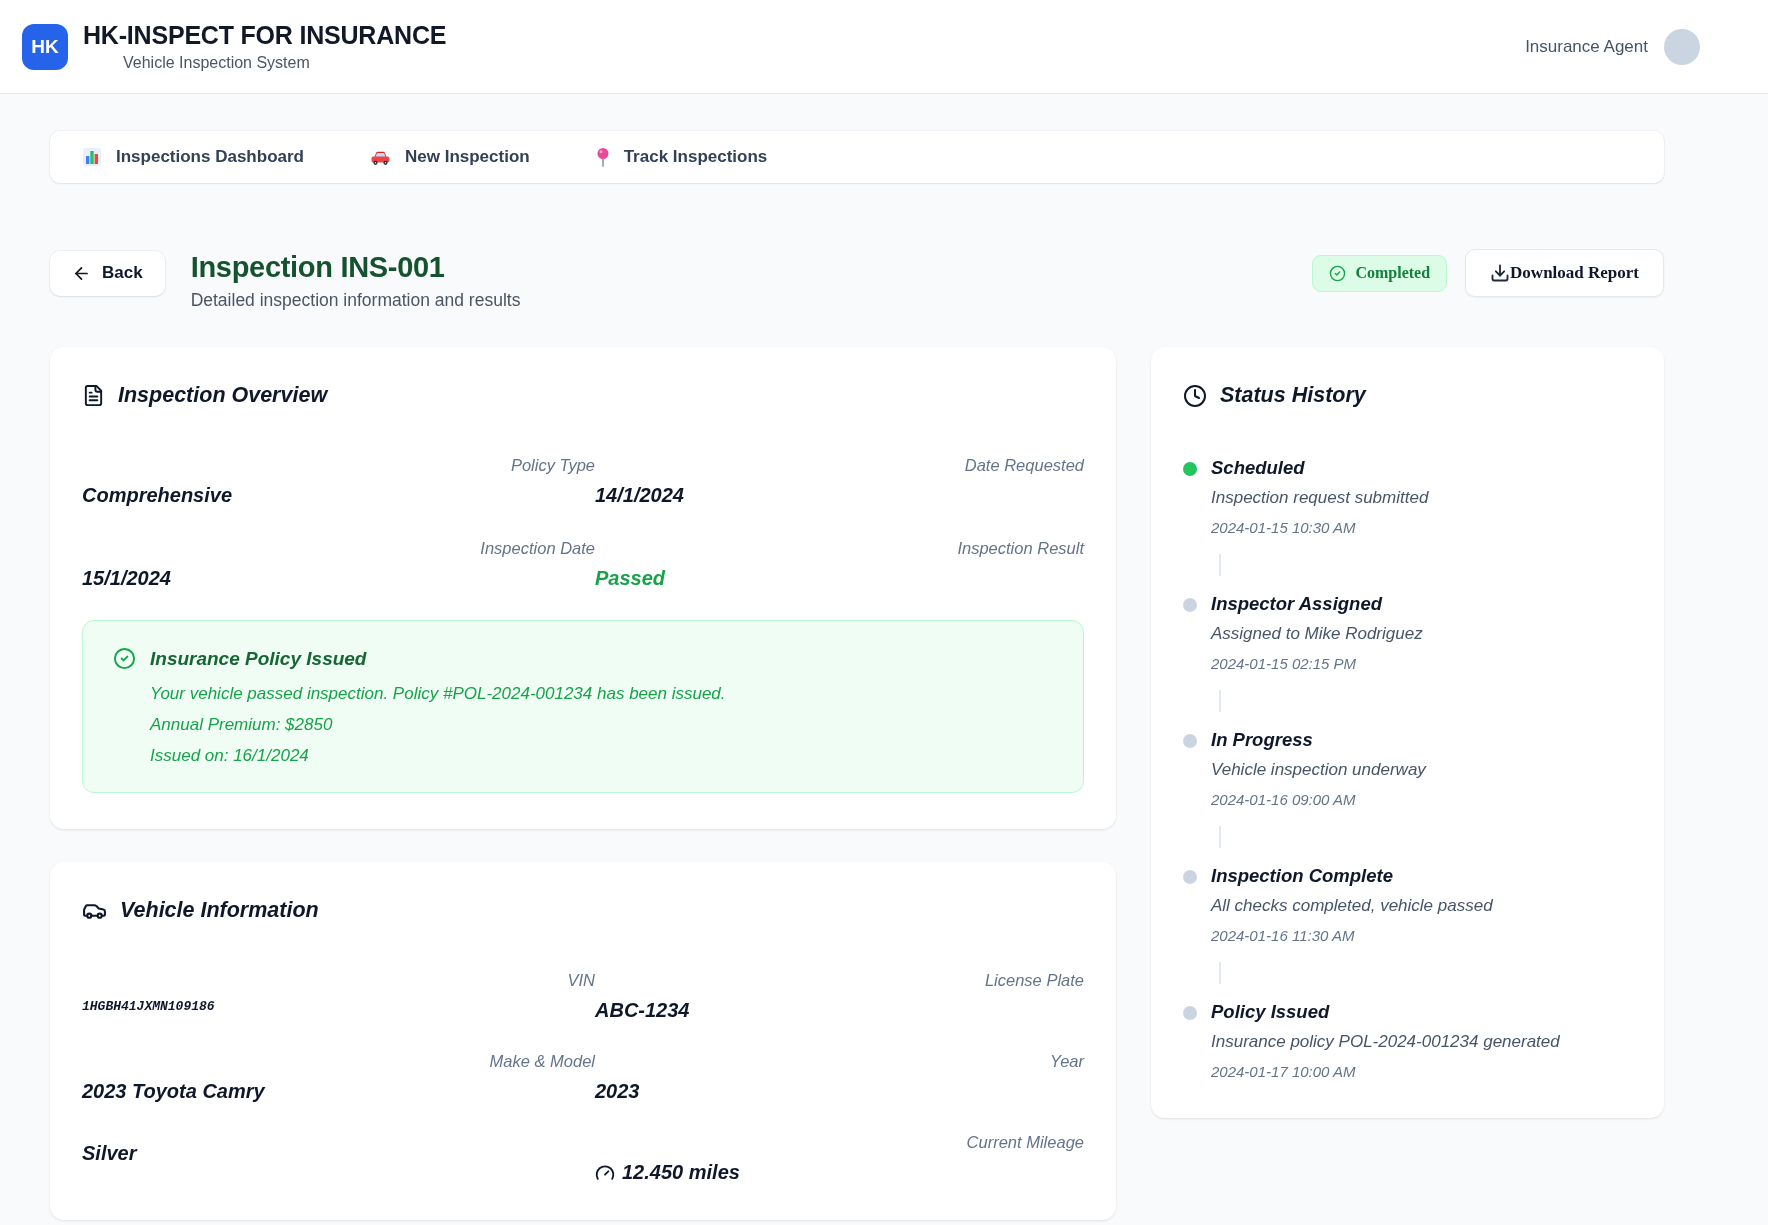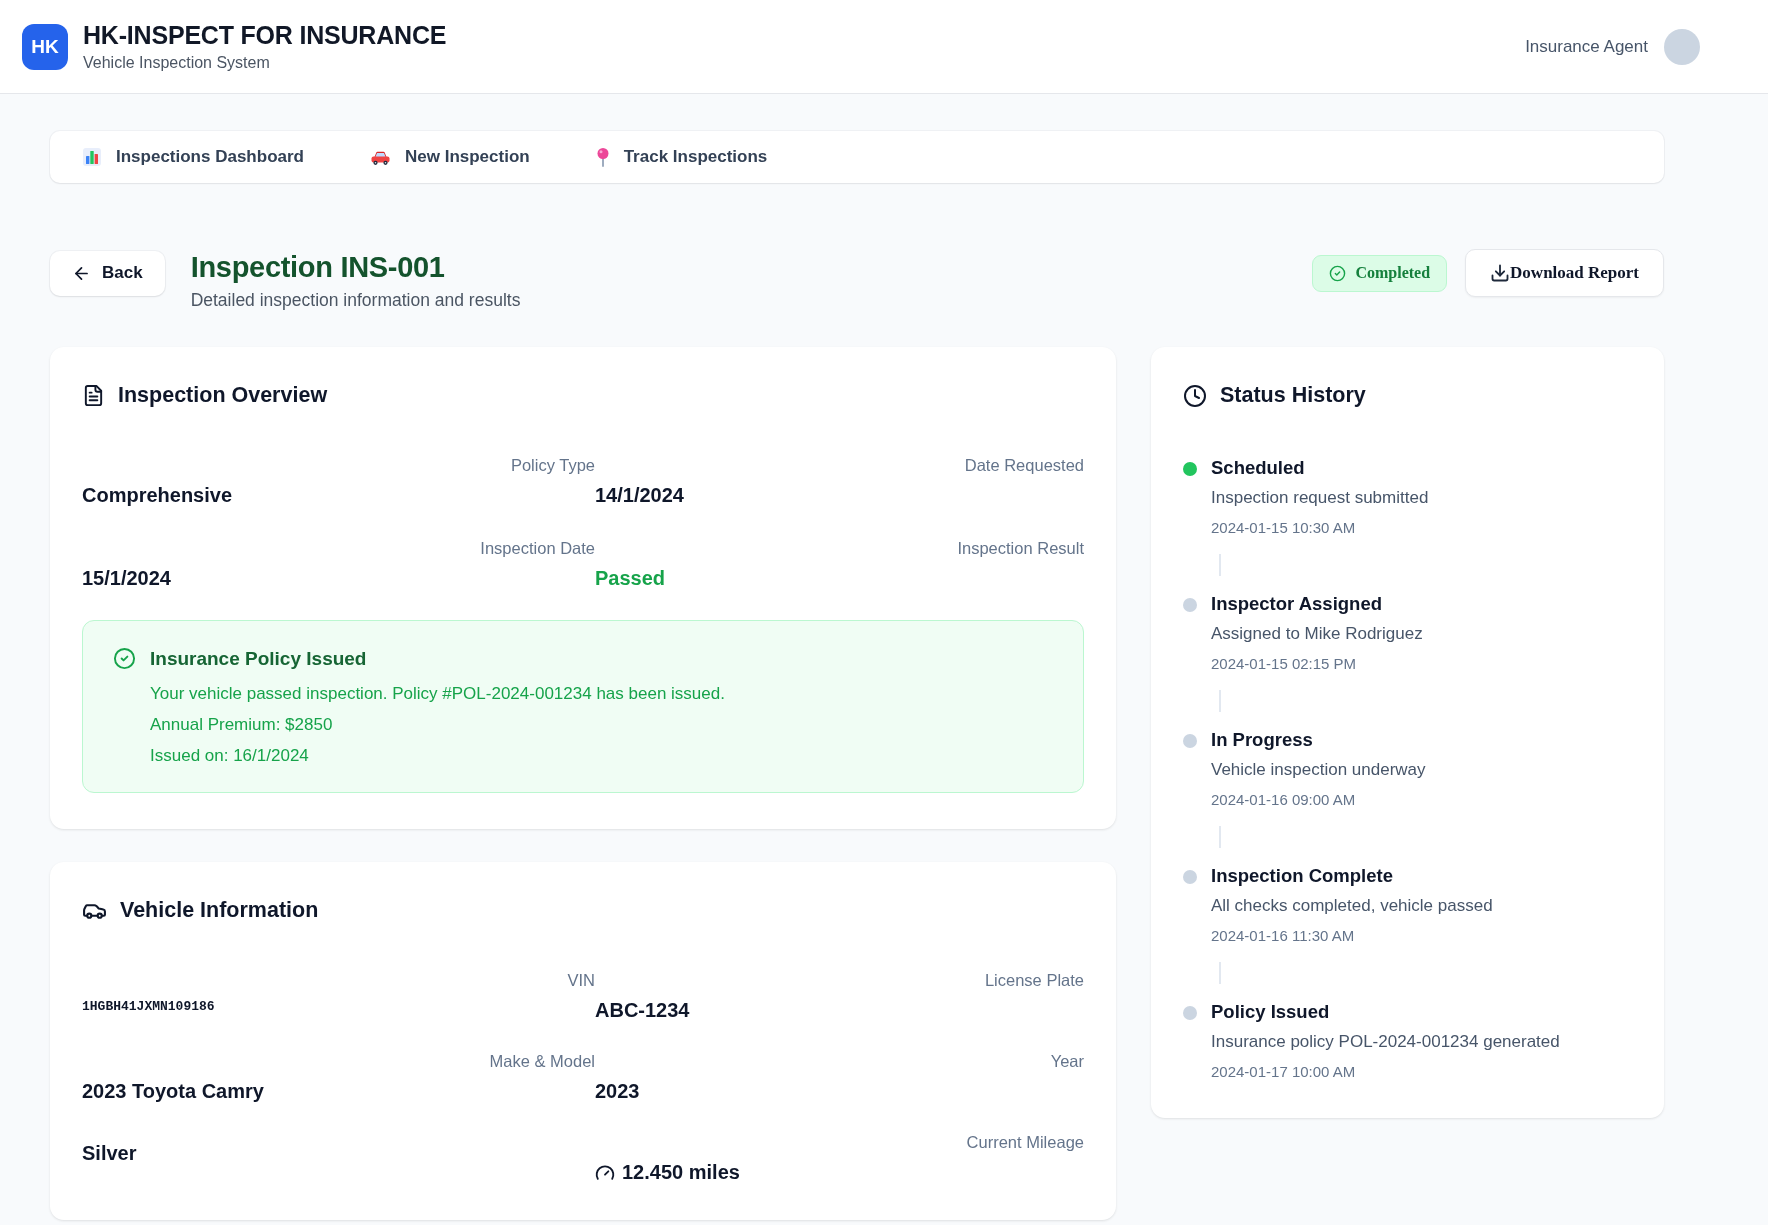--- a/index.html
+++ b/index.html
@@ -16,21 +16,21 @@
     height:94px; background:#fff; border-bottom:1px solid #e5e7eb;
     display:flex; align-items:center; padding:0 68px 0 22px;
   }
   .logo-badge {
     width:46px; height:46px; border-radius:12px; background:#2563eb;
     color:#fff; font-weight:700; font-size:19px;
     display:flex; align-items:center; justify-content:center; flex:none;
   }
   .app-titles { margin-left:15px; }
   .app-title { font-size:25px; font-weight:700; color:#111827; letter-spacing:-0.2px; }
-  .app-subtitle { font-size:16px; color:#4b5563; margin-top:4px; }
+  .app-subtitle { font-size:16px; color:#4b5563; margin-top:4px;margin-left:40px; }
   .header-right { margin-left:auto; display:flex; align-items:center; gap:16px;text-align:center; }
   .user-role { font-size:17px; color:#475569; }
   .user-avatar { width:36px; height:36px; border-radius:50%; background:#cbd5e1; }
 
   
   .page { padding:37px 0 0 50px; width:1714px; }
 
   
   .nav-card {
     width:1614px; height:52px; background:#fff; border-radius:10px;
@@ -66,20 +66,21 @@
     box-shadow:0 1px 2px rgba(0,0,0,.05);
   }
 
   
   .content { display:flex; gap:35px; margin-top:36px; align-items:flex-start; }
   .col-left { width:1066px; display:flex; flex-direction:column; gap:33px; }
   .col-right { width:513px; }
   .card {
     background:#fff; border-radius:14px;
     box-shadow:0 1px 3px rgba(0,0,0,.07), 0 1px 2px rgba(0,0,0,.04);
+    font-style:italic;
   }
   .card-pad { padding:36px 32px; }
   .card-head { display:flex; align-items:center; gap:13px; font-size:21.5px; font-weight:700; color:#0f172a; }
 
   
   .field-grid { display:grid; grid-template-columns:513px 1fr; row-gap:32px; margin-top:48px; }
   .field-label { font-size:16.5px; color:#64748b;text-align:right; }
   .field-value { font-size:20px; font-weight:700; color:#0f172a; margin-top:9px; }
   .value-green { color:#16a34a; }
   .value-mono { font-family:"Liberation Mono","DejaVu Sans Mono",monospace; font-size:13px; }

